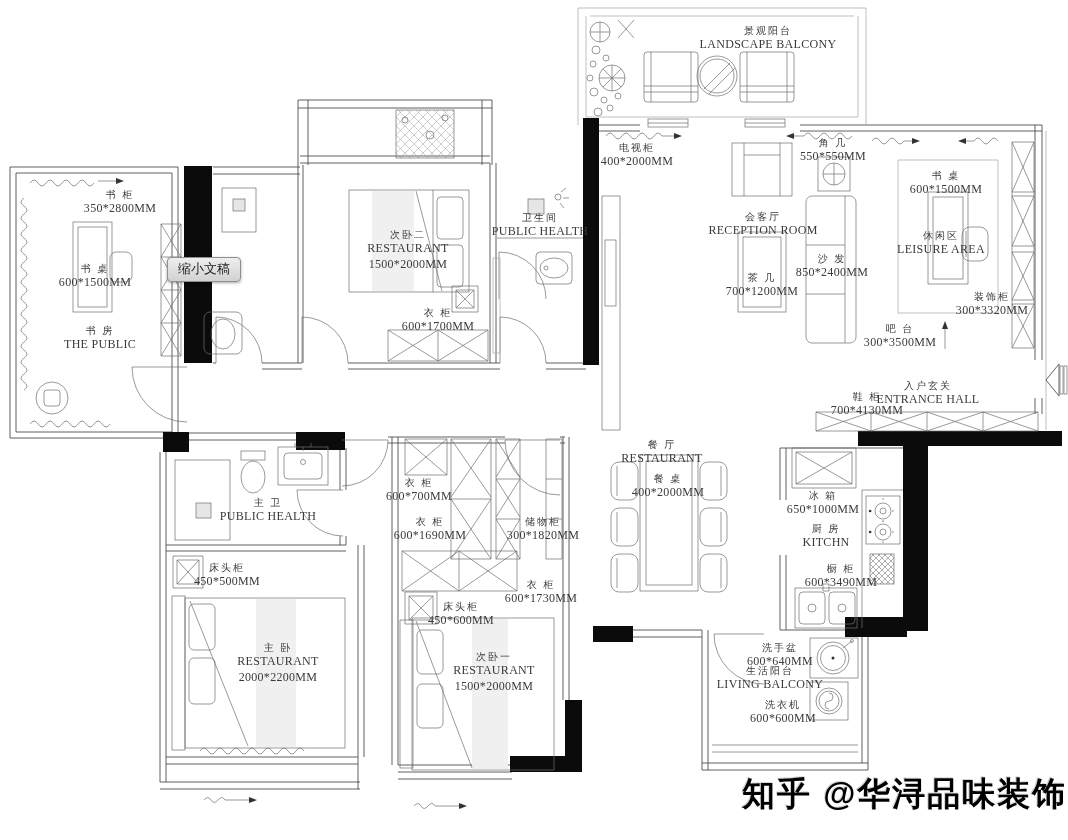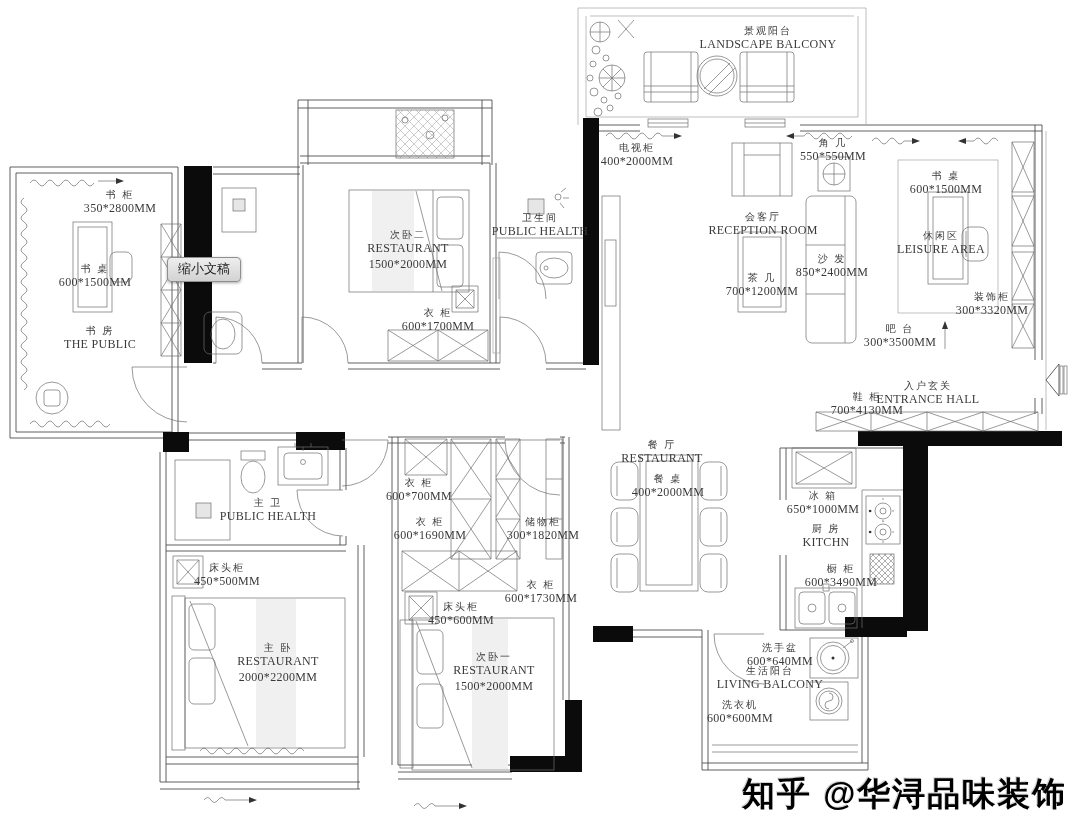--- a/index.html
+++ b/index.html
@@ -410,21 +410,21 @@
       <span class="dim">600*3490MM</span>
     </div>
 <div class="lbl" style="left:780px;top:641px">
   <span class="cn">洗手盆</span>
       <span class="dim">600*640MM</span>
     </div>
 <div class="lbl" style="left:770px;top:664px">
   <span class="cn">生活阳台</span>
       <span class="en">LIVING BALCONY</span>
     </div>
-<div class="lbl" style="left:740px;top:698px">
+<div class="lbl" style="left:783px;top:698px">
   <span class="cn">洗衣机</span>
       <span class="dim">600*600MM</span>
     </div>
 <div class="lbl" style="left:268px;top:496px">
   <span class="cn">主 卫</span>
       <span class="en">PUBLIC HEALTH</span>
     </div>
 <div class="lbl" style="left:227px;top:561px">
   <span class="cn">床头柜</span>
       <span class="dim">450*500MM</span>

